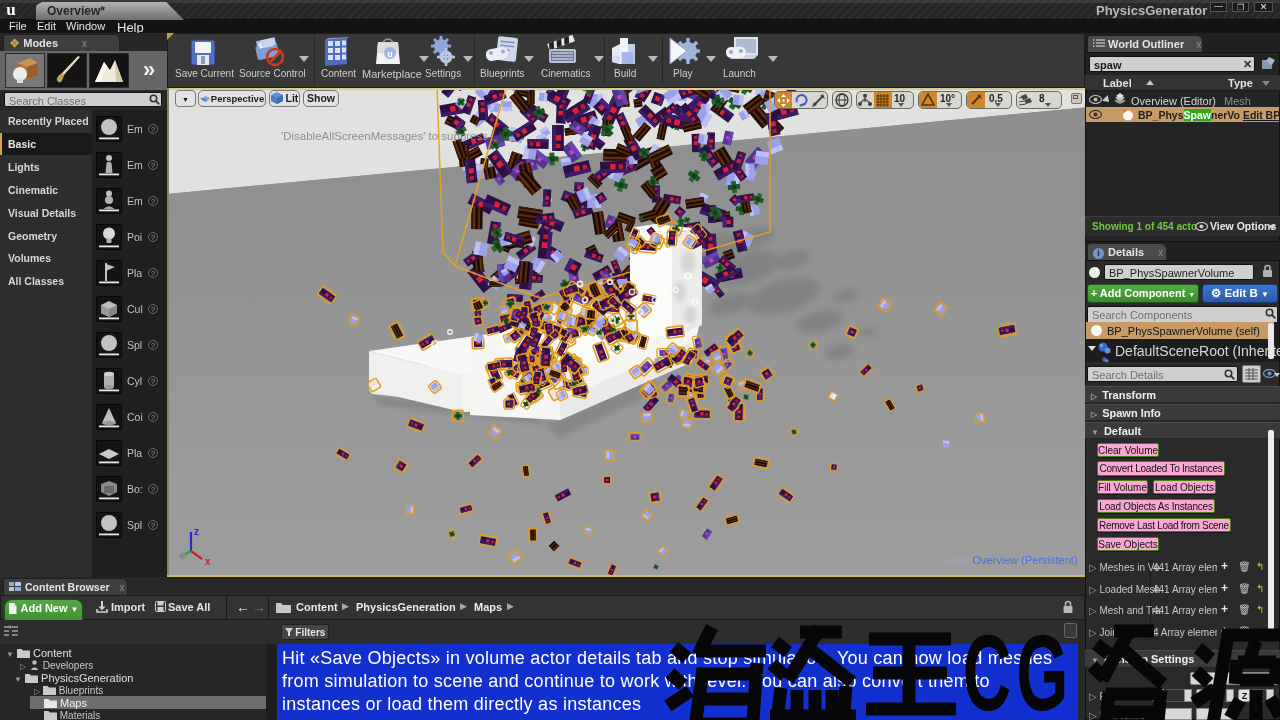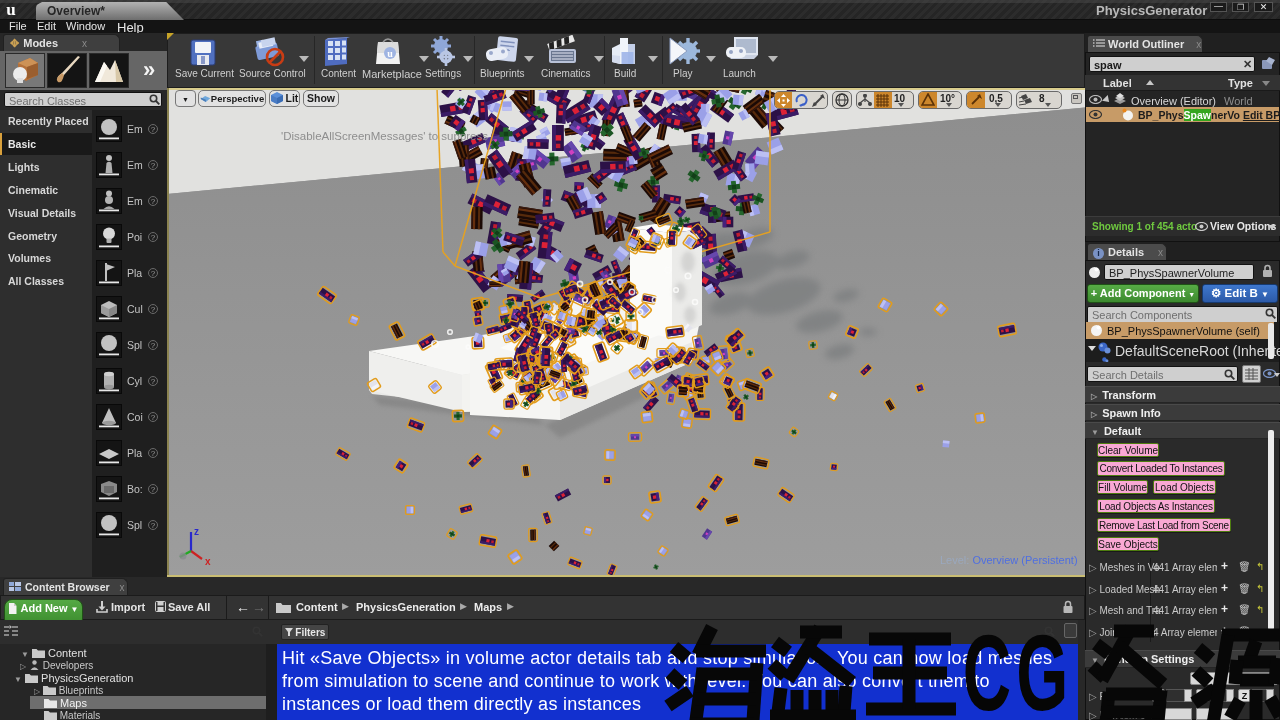--- a/index.html
+++ b/index.html
@@ -1473,21 +1473,21 @@
       <ellipse cx="6.5" cy="4.5" rx="6" ry="4" fill="none" stroke="#b8b8b8" stroke-width="1.2"></ellipse>
       <circle cx="6.5" cy="4.5" r="2" fill="#b8b8b8"></circle>
     </svg>
 <div class="abs" style="left:1104px;top:96px;width:0;height:0;border-top:4px solid transparent;border-bottom:4px solid transparent;border-left:6px solid #c8c8c8;transform:rotate(45deg)"></div>
 <svg class="abs" style="left:1113px;top:93px" width="14" height="12" viewBox="0 0 14 12">
       <polygon points="1,8 7,5 13,8 7,11" fill="#9a9a9a"></polygon>
       <polygon points="2,5 7,2 12,5 7,8" fill="#c0c0c0"></polygon>
       <polygon points="3,3 7,0 11,3 7,5" fill="#e0e0e0"></polygon>
     </svg>
 <div class="abs tx" style="left:1131px;top:95px;font-size:11px;color:#d8d8d8">Overview (Editor)</div>
-<div class="abs tx" style="left:1224px;top:95px;font-size:11px;color:#8d8d8d">World</div>
+<div class="abs tx" style="left:1224px;top:95px;font-size:11px;color:#8d8d8d">Mesh</div>
 
 <div class="abs" style="left:1086px;top:107px;width:193px;height:15px;background:#c79b67"></div>
 <svg class="abs" style="left:1089px;top:110px" width="13" height="9" viewBox="0 0 13 9">
       <ellipse cx="6.5" cy="4.5" rx="6" ry="4" fill="none" stroke="#333" stroke-width="1.2"></ellipse>
       <circle cx="6.5" cy="4.5" r="2" fill="#333"></circle>
     </svg>
 <svg class="abs" style="left:1121px;top:108px" width="14" height="13" viewBox="0 0 14 13">
       <circle cx="7" cy="7.5" r="5" fill="#f4f4f2"></circle>
       <circle cx="3.5" cy="2.5" r="2" fill="#e8861c"></circle>
     </svg>
@@ -1669,21 +1669,21 @@
 <div class="abs" style="left:281px;top:624px;width:48px;height:16px;background:#454545;border:1px solid #222;border-radius:2px;color:#e8e8e8;font-size:10px;font-weight:700;line-height:15px;text-align:center"><svg width="8" height="9" viewBox="0 0 8 9" style="vertical-align:-1px">
         <polygon points="0,0 8,0 5,4 5,8 3,8 3,4" fill="#d8d8d8"></polygon>
       </svg> Filters <span style="font-size:7px">▼</span></div>
 <svg class="mg" style="left:1044px;top:626px" width="11" height="11" viewBox="0 0 11 11">
       <circle cx="4.5" cy="4.5" r="3.2" fill="none" stroke="#333" stroke-width="1.6"></circle>
       <line x1="7" y1="7" x2="10.3" y2="10.3" stroke="#333" stroke-width="1.8"></line>
     </svg>
 <div class="abs" style="left:1064px;top:623px;width:13px;height:15px;border:1px solid #666;border-radius:2px;background:#3a3a3a"></div>
 
 <div class="abs" style="left:0;top:644px;width:266px;height:76px;background:#262626"></div>
-<div class="abs crow" style="left:21px;top:647px;color:#e0e0e0;font-size:11px"><span class="arr" style="font-size:8px">▼</span> <svg width="13" height="10" viewBox="0 0 13 10" style="vertical-align:-1px">
+<div class="abs crow" style="left:6px;top:647px;color:#e0e0e0;font-size:11px"><span class="arr" style="font-size:8px">▼</span> <svg width="13" height="10" viewBox="0 0 13 10" style="vertical-align:-1px">
         <path d="M0 1 h4.5 l1.5 1.5 H13 v7.5 H0 z" fill="#c9c9c9"></path>
       </svg> Content</div>
 <div class="abs crow" style="left:20px;top:660px;color:#c9c9c9"><span class="arr" style="font-size:8px">▷</span> <svg width="11" height="10" viewBox="0 0 11 10" style="vertical-align:-1px">
         <circle cx="5.5" cy="2.5" r="2.2" fill="#b8b8b8"></circle>
         <path d="M1.5 10 Q5.5 4.5 9.5 10 Z" fill="#b8b8b8"></path>
       </svg> Developers</div>
 <div class="abs crow" style="left:14px;top:672px;color:#e0e0e0;font-size:11px"><span class="arr" style="font-size:8px">▼</span> <svg width="13" height="10" viewBox="0 0 13 10" style="vertical-align:-1px">
         <path d="M0 1 h4.5 l1.5 1.5 H13 v7.5 H0 z" fill="#c9c9c9"></path>
       </svg> PhysicsGeneration</div>
 <div class="abs crow" style="left:34px;top:685px;color:#c9c9c9"><span class="arr" style="font-size:8px">▷</span> <svg width="13" height="10" viewBox="0 0 13 10" style="vertical-align:-1px">

